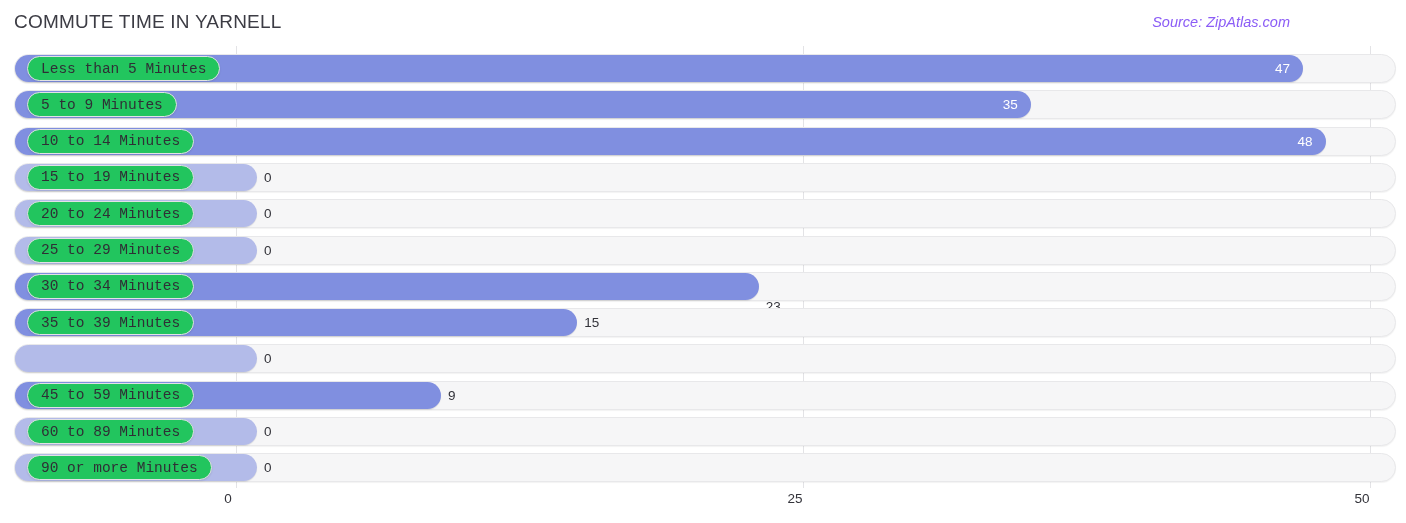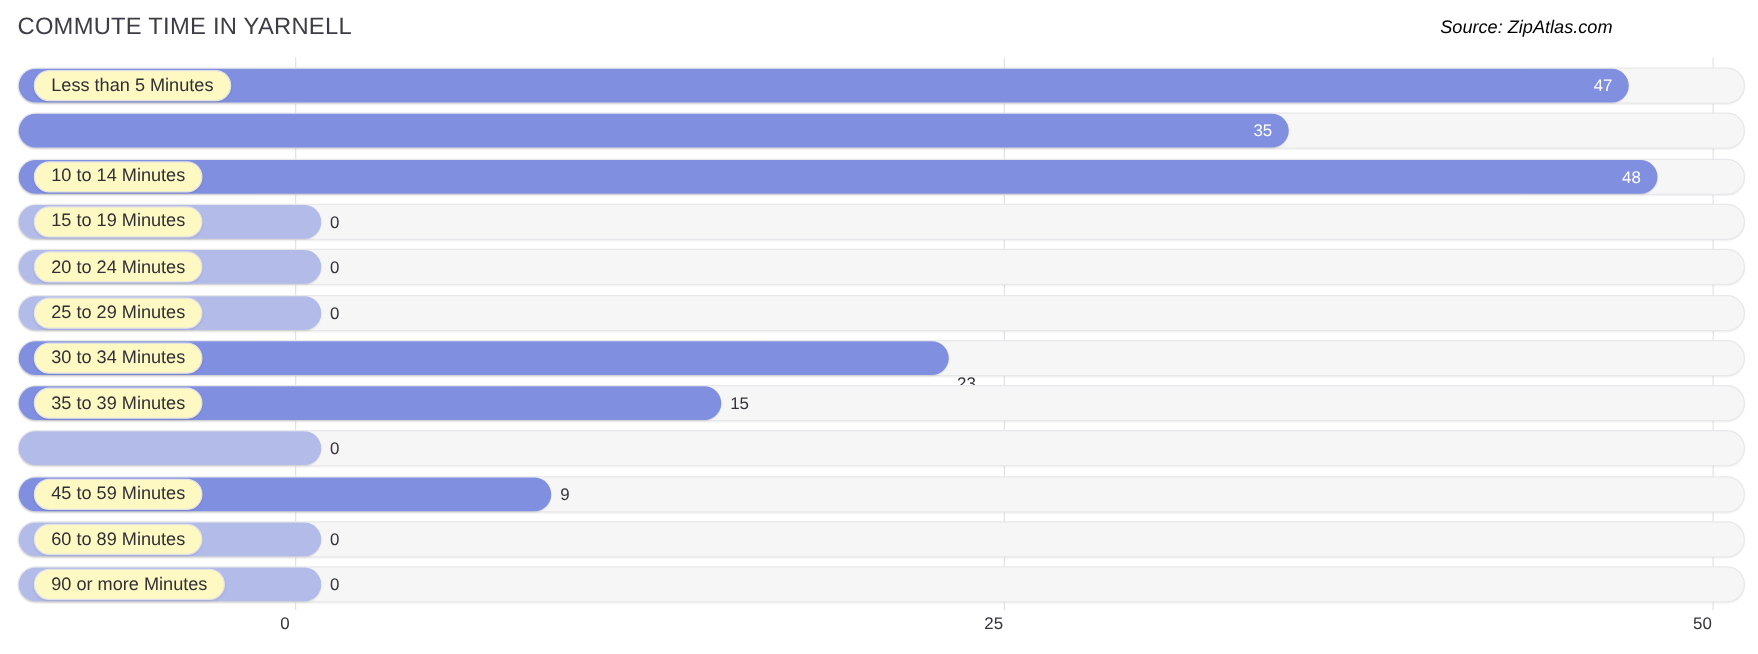--- a/index.html
+++ b/index.html
@@ -13,21 +13,21 @@
   .page { position: relative; width: 1406px; height: 523px; background: #fff; }
 
   
   .header { position: absolute; left: 0; top: 0; width: 1302px; height: 46px; }
   .chart-title {
     position: absolute; left: 14px; top: 11px;
     font-size: 19px; letter-spacing: .2px; color: #3c3c44; white-space: nowrap;
   }
   .source-note {
     position: absolute; right: 12px; top: 14px;
-    font-size: 14.5px; font-style: italic; color: #000000; white-space: nowrap;
+    font-size: 14.5px; font-style: italic; color: #8b5cf6; white-space: nowrap;
   }
 
   
   .plot { position: absolute; left: 0; top: 46px; width: 1406px; height: 442px; }
 
   .gridlines { position: absolute; inset: 0; pointer-events: none; }
   .gridline { position: absolute; top: 0; bottom: 0; width: 1px; background: #e3e3e6; }
 
   .rows { position: absolute; inset: 0; }
 
@@ -49,25 +49,25 @@
     border-radius: 14px;
     box-shadow: 0 1px 1px rgba(0,0,0,.10);
   }
   .bar.zero { background: #b3bbe9; }
 
   
   .pill {
     position: absolute; left: 13px; top: 2px; height: 25px;
     display: flex; align-items: center;
     padding: 0 13px 0 13px;
-    background: #fef9c3;
+    background: #22c55e;
     border: 1px solid #e2e2e5;
     border-radius: 13px;
     box-shadow: 0 1px 2px rgba(0,0,0,.10);
-    font-size: 14.5px; color: #2f2f35; white-space: nowrap;
+    font-size: 14.5px; color: #2f2f35; white-space: nowrap; font-family: Liberation Mono, monospace;
   }
 
   
   .val-in {
     position: absolute; top: 0; height: 29px;
     display: flex; align-items: center;
     font-size: 13.5px; color: #ffffff; white-space: nowrap;
   }
   
   .val-out {
@@ -106,20 +106,23 @@
           <div class="track"></div>
           <div class="bar" style="width: 1287.96px;"></div>
           <div class="pill">
             <span>Less than 5 Minutes</span>
           </div>
           <div class="val-in" style="left: 1245.96px; width: 30px; justify-content: flex-end;">47</div>
         </div>
         <div class="row" style="top: 44.3px;">
           <div class="track"></div>
           <div class="bar" style="width: 1015.8px;"></div>
+          <div class="pill">
+            <span>5 to 9 Minutes</span>
+          </div>
           <div class="val-in" style="left: 973.8px; width: 30px; justify-content: flex-end;">35</div>
         </div>
         <div class="row" style="top: 80.6px;">
           <div class="track"></div>
           <div class="bar" style="width: 1310.64px;"></div>
           <div class="pill">
             <span>10 to 14 Minutes</span>
           </div>
           <div class="val-in" style="left: 1268.64px; width: 30px; justify-content: flex-end;">48</div>
         </div>

